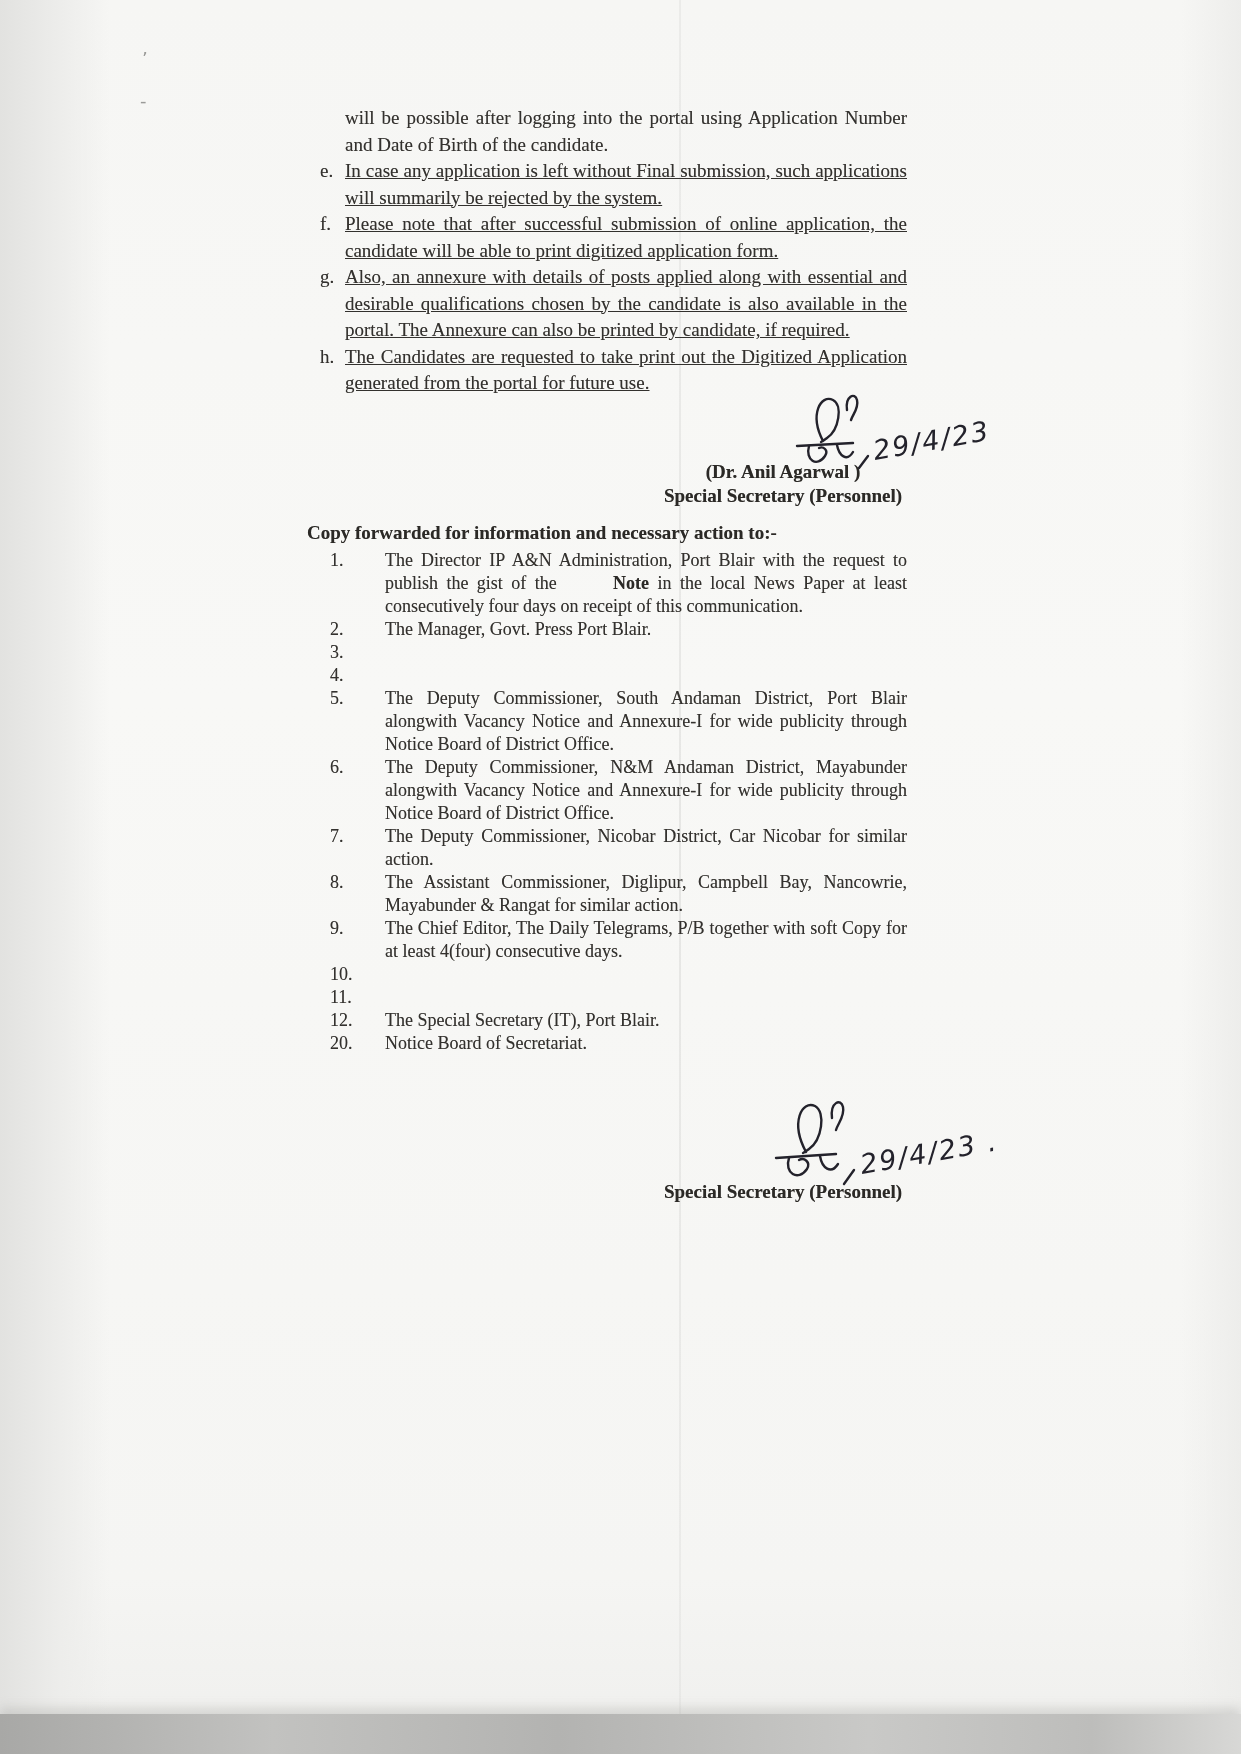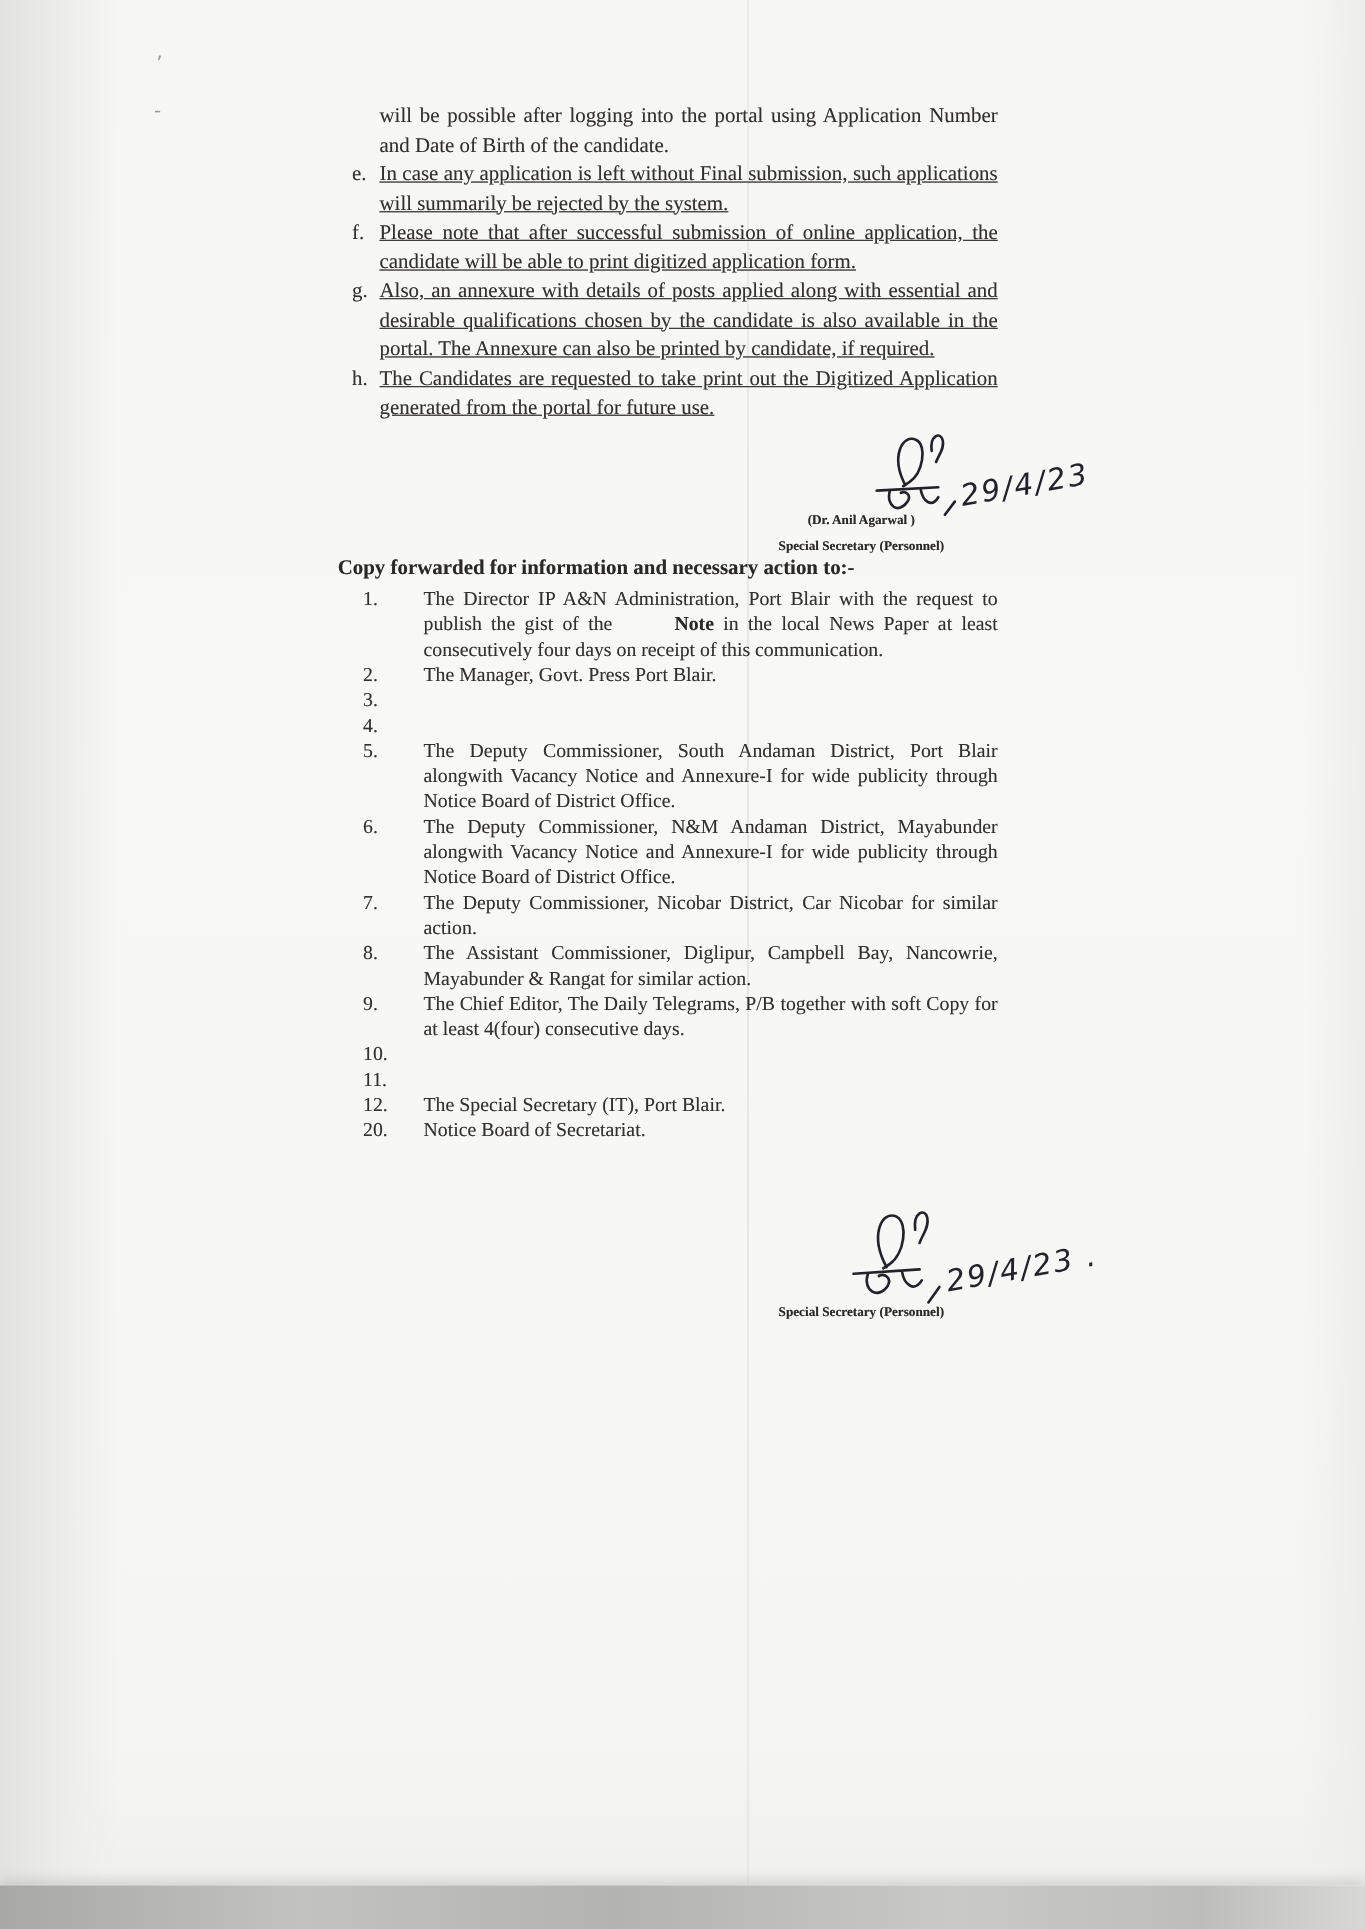--- a/index.html
+++ b/index.html
@@ -16,35 +16,35 @@
   .bottom-edge{position:absolute;left:0;bottom:0;width:100%;height:40px;
     background:linear-gradient(90deg,#a8a8a6 0%,#c2c2c0 22%,#b3b3b1 45%,#c9c9c7 70%,#bdbdbb 88%,#d8d8d6 100%);
     box-shadow:0 -6px 10px rgba(160,160,158,0.35);}
   .fold-line{position:absolute;left:679px;top:0;width:2px;height:100%;
     background:linear-gradient(180deg,rgba(140,140,138,0.10),rgba(140,140,138,0.16),rgba(140,140,138,0.08));}
   .artifact{position:absolute;color:#9a9a98;font-size:18px;font-family:"DejaVu Sans",sans-serif;}
 
   .block-a{position:absolute;left:307px;top:93px;width:600px;
     font-size:19px;line-height:26.5px;text-align:justify;
     text-shadow:0 0 0.5px rgba(70,68,64,0.45);}
-  .cont{margin:0 0 0 38px;}
+  .cont{margin:12px 0 0 38px;}
   .lrow{display:flex;}
   .lrow .lab{flex:0 0 25px;margin-left:13px;text-align:left;}
   .lrow .ltxt{flex:1;text-align:justify;text-decoration:underline;}
 
   .sig-svg{position:absolute;}
   .sig-stroke{fill:none;stroke:#23222b;stroke-width:2.4;stroke-linecap:round;stroke-linejoin:round;}
   .sig-date{font-family:"DejaVu Sans",sans-serif;font-style:italic;font-size:27px;fill:#23222b;letter-spacing:2px;}
 
   .sig-block{position:absolute;width:250px;text-align:center;font-weight:bold;
-    font-size:12px;line-height:24px;text-shadow:0 0 0.5px rgba(50,48,44,0.5);color:#2b2926;}
+    font-size:19px;line-height:24px;text-shadow:0 0 0.5px rgba(50,48,44,0.5);color:#2b2926;}
   .sig-top-block{left:658px;top:460px;}
   .sig-bottom-block{left:658px;top:1180px;}
 
-  .copy-block{position:absolute;left:307px;top:504px;width:600px;
+  .copy-block{position:absolute;left:307px;top:520px;width:600px;
     font-size:18px;line-height:23px;
     text-shadow:0 0 0.5px rgba(70,68,64,0.45);}
   .copy-heading{font-weight:bold;font-size:19px;line-height:25px;margin:0 0 4px 0;color:#2b2926;}
   .crow{display:flex;}
   .crow .num{flex:0 0 55px;margin-left:23px;}
   .crow .ctxt{flex:1;text-align:justify;}
   b.inline-bold{color:#2b2926;margin-left:48px;}
 </style>
 </head>
 <body>

